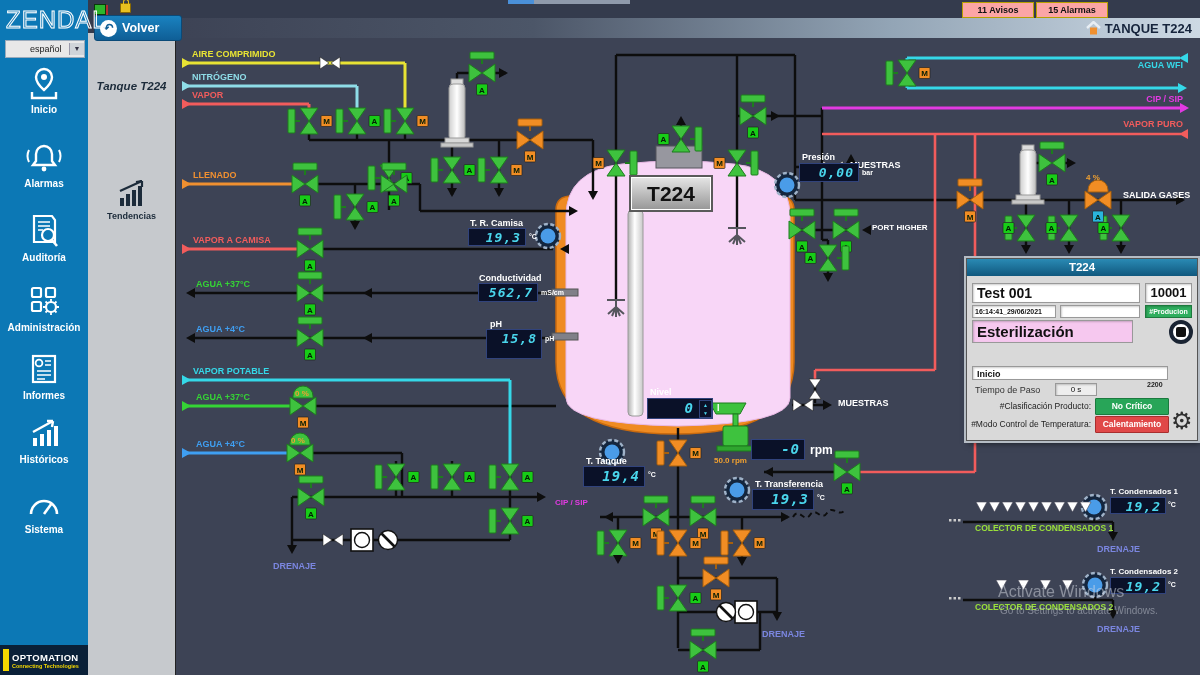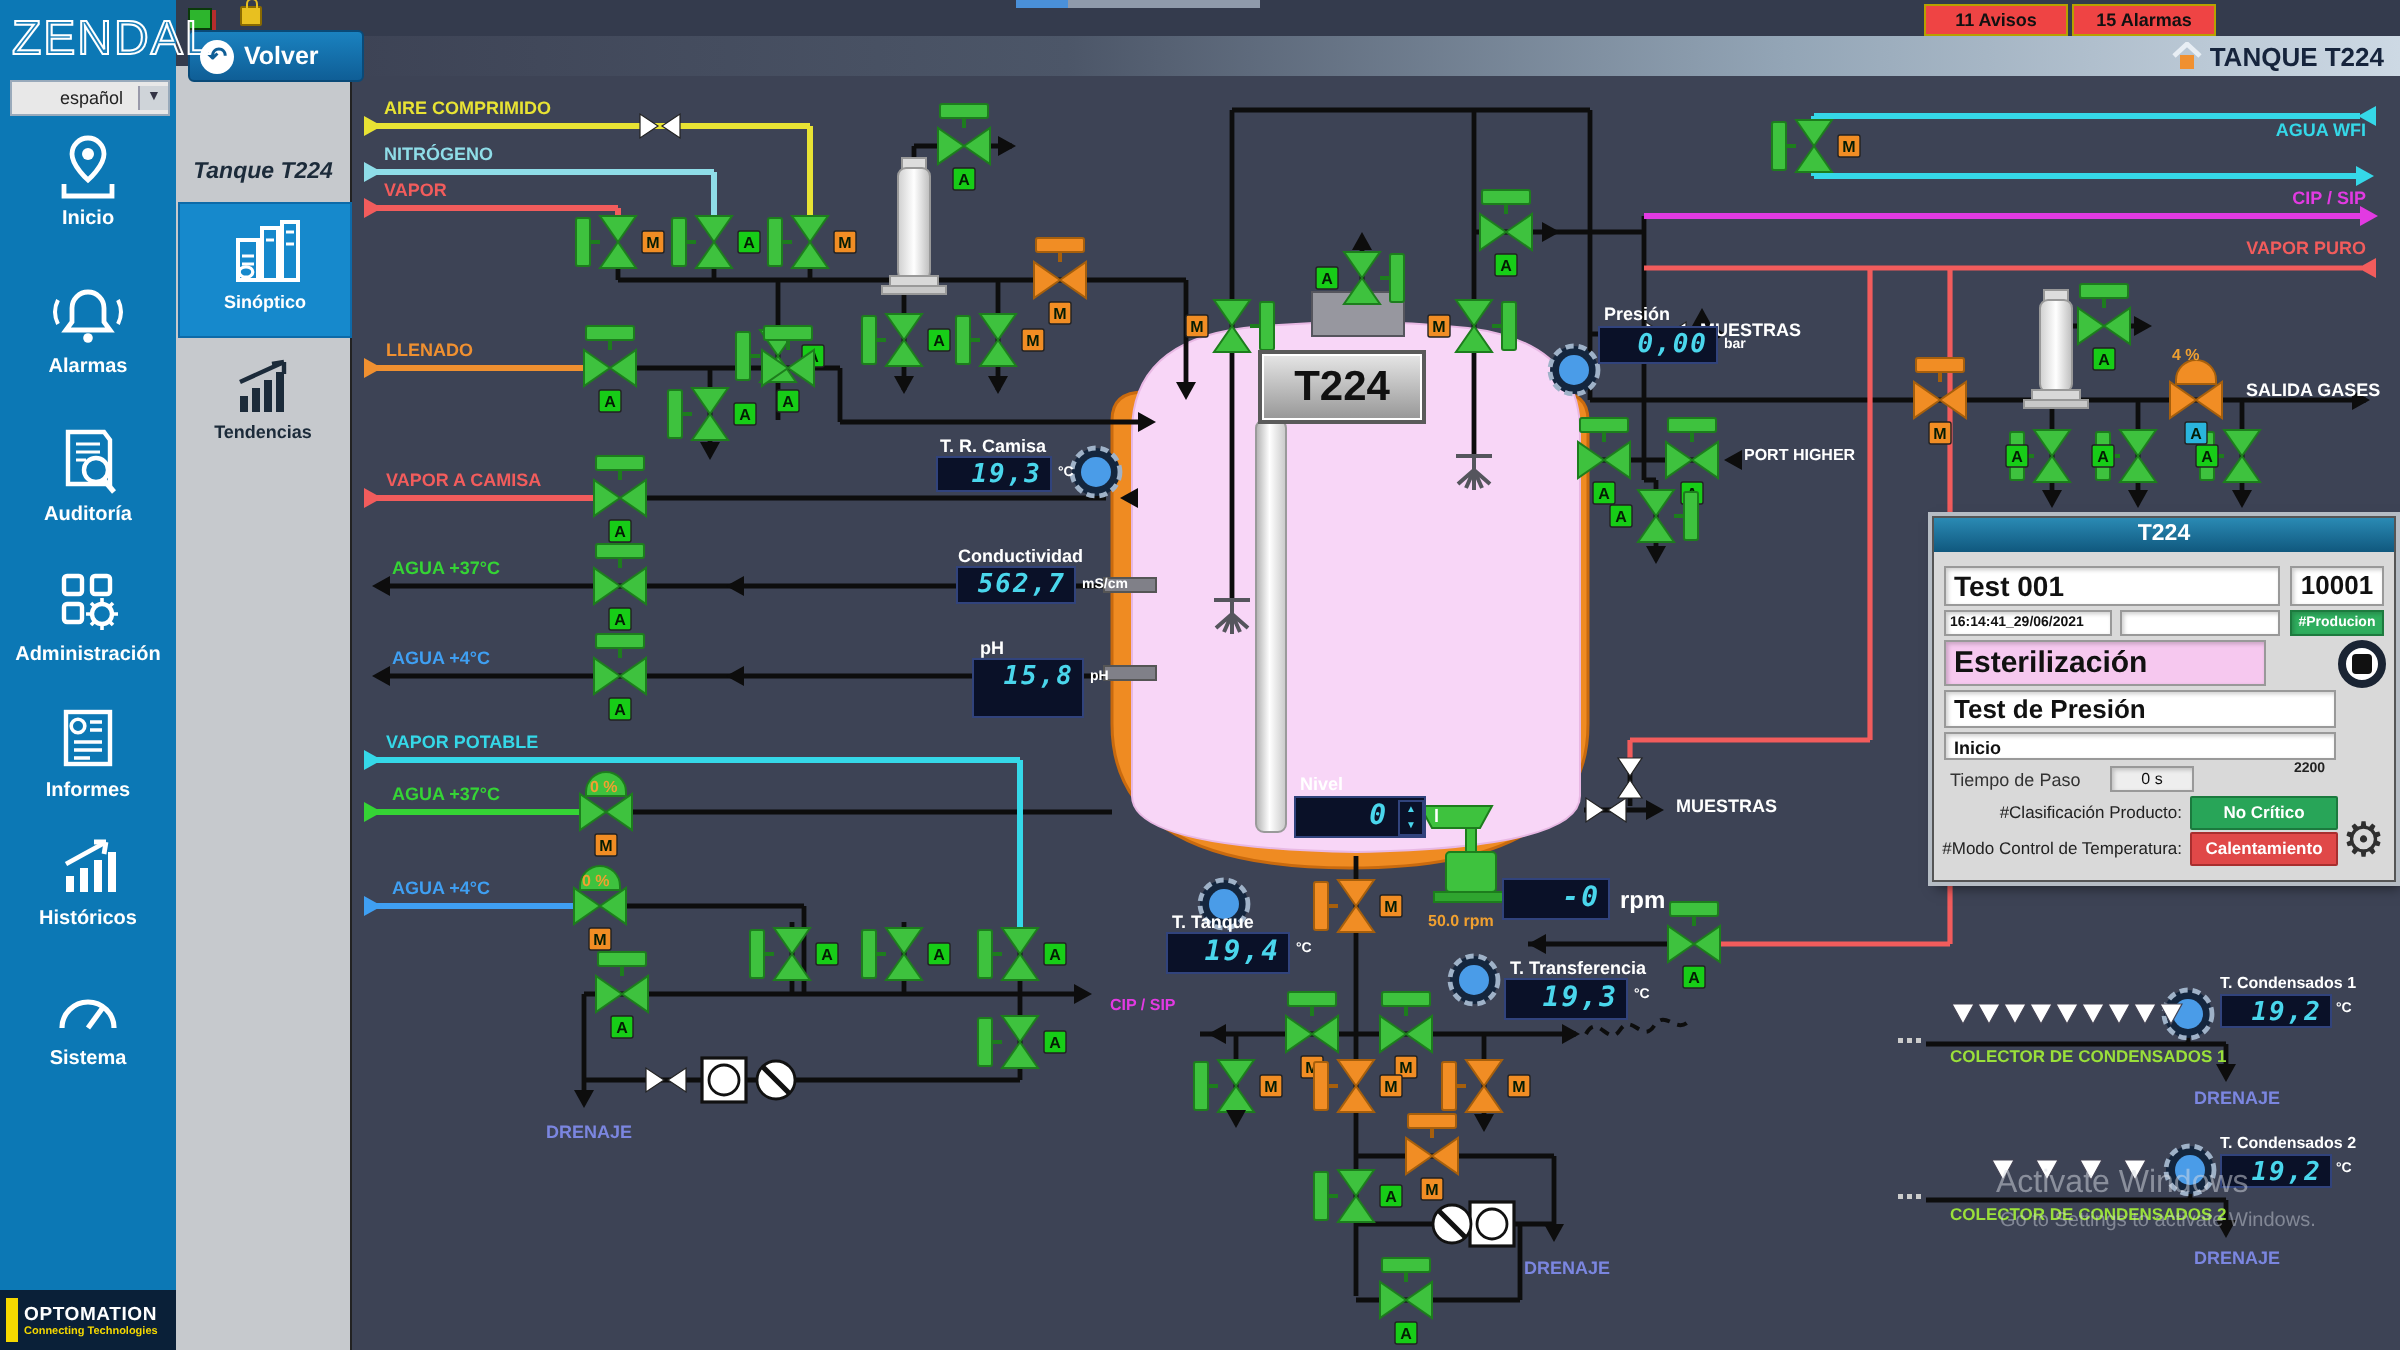--- a/index.html
+++ b/index.html
@@ -40,21 +40,21 @@
   #tab-sinoptico{top:68px;height:66px;background:#1689cc;border:1px solid #0d6aa8;}
   #tab-sinoptico .tlabel{color:#fff;}
   #tab-tendencias{top:140px;height:56px;}
   #tab-tendencias .tlabel{color:#1c2b3a;}
   .tab svg{display:block;margin:4px auto 0;}
   .tlabel{font-size:9px;font-weight:bold;}
   
   #topbar{left:175px;top:0;width:1025px;height:18px;background:#343b4d;z-index:20;}
   #topstrip-blue{left:508px;top:0;width:26px;height:4px;background:#4a90d9;z-index:22;}
   #topstrip-gray{left:534px;top:0;width:96px;height:4px;background:#8f9aab;z-index:22;}
-  .alarmbadge{top:2px;height:14px;background:#ef4444;border:1px solid #b8a000;color:#111;
+  .alarmbadge{top:2px;height:14px;background:#fca5a5;border:1px solid #b8a000;color:#111;
         font-size:9px;font-weight:bold;text-align:center;line-height:14px;z-index:22;cursor:pointer;}
   #badge-avisos{left:962px;width:70px;}
   #badge-alarmas{left:1036px;width:70px;}
   #header{left:175px;top:18px;width:1025px;height:20px;z-index:20;
         background:linear-gradient(90deg,#3d4355 0%,#4c5668 35%,#93a5b6 70%,#cdd9e4 100%);
         display:flex;align-items:center;justify-content:flex-end;}
   #header .htitle{color:#16243c;font-weight:bold;font-size:13px;margin-right:8px;margin-left:4px;}
   
   .lbl{position:absolute;font-size:9px;font-weight:bold;white-space:nowrap;color:#fff;z-index:10;}
   .lbl.sm{font-size:8px;}
@@ -859,30 +859,20 @@
         <div id="brandtag">Connecting Technologies</div>
       </div>
     </div>
   </div>
 
   <div id="panel2" class="abs">
     <div id="miniflag" class="abs"></div>
     <div id="minilock" class="abs"></div>
     <div id="panel2-body">
       <div id="tanktitle" class="abs">Tanque T224</div>
-      <div id="tab-sinoptico" class="tab abs">
-        <svg width="40" height="40" viewBox="0 0 40 40">
-          <rect x="6" y="14" width="10" height="20" fill="none" stroke="#fff" stroke-width="2"></rect>
-          <rect x="18" y="8" width="8" height="26" fill="none" stroke="#fff" stroke-width="2"></rect>
-          <rect x="28" y="5" width="8" height="29" fill="none" stroke="#fff" stroke-width="2"></rect>
-          <path d="M8,22 h6 M8,26 h6 M20,14 h4 M30,10 h4 M30,16 h4" stroke="#fff" stroke-width="1.5"></path>
-          <ellipse cx="10" cy="30" rx="3.4" ry="2.6" fill="none" stroke="#fff" stroke-width="1.6"></ellipse>
-        </svg>
-        <div class="tlabel">Sinóptico</div>
-      </div>
       <div id="tab-tendencias" class="tab abs">
         <svg width="38" height="34" viewBox="0 0 38 34">
           <rect x="7" y="21" width="4" height="8" fill="#1c2b3a"></rect>
           <rect x="13" y="17" width="4" height="12" fill="#1c2b3a"></rect>
           <rect x="19" y="13" width="4" height="16" fill="#1c2b3a"></rect>
           <rect x="25" y="9" width="4" height="20" fill="#1c2b3a"></rect>
           <path d="M7,14 L29,4 M29,4 l-6,1 M29,4 l0,6" stroke="#1c2b3a" stroke-width="2.2" fill="none"></path>
         </svg>
         <div class="tlabel">Tendencias</div>
       </div>
@@ -984,21 +974,20 @@
     <div class="bh">T224</div>
     <div id="bf-test" class="bf">Test 001</div>
     <div id="bf-batch" class="bf">10001</div>
     <div id="bf-time" class="bf">16:14:41_29/06/2021</div>
     <div id="bf-empty" class="bf"></div>
     <div id="bf-prod" class="bf">#Producion</div>
     <div id="bf-phase" class="bf">Esterilización</div>
     <div id="btn-stop">
         <span class="sq"></span>
       </div>
-    <div id="bf-oper" class="bf">Test de Presión</div>
     <div id="bf-step" class="bf">Inicio</div>
     <div id="bl-tiempo">Tiempo de Paso</div>
     <div id="bf-tpaso" class="bf">0 s</div>
     <div id="bl-code">2200</div>
     <div id="bl-clasif" class="blabel-r">#Clasificación Producto:</div>
     <div id="btn-clasif" class="bbtn">No Crítico</div>
     <div id="bl-modo" class="blabel-r">#Modo Control de Temperatura:</div>
     <div id="btn-temp" class="bbtn">Calentamiento</div>
     <div id="btn-gear">⚙</div>
   </div>

